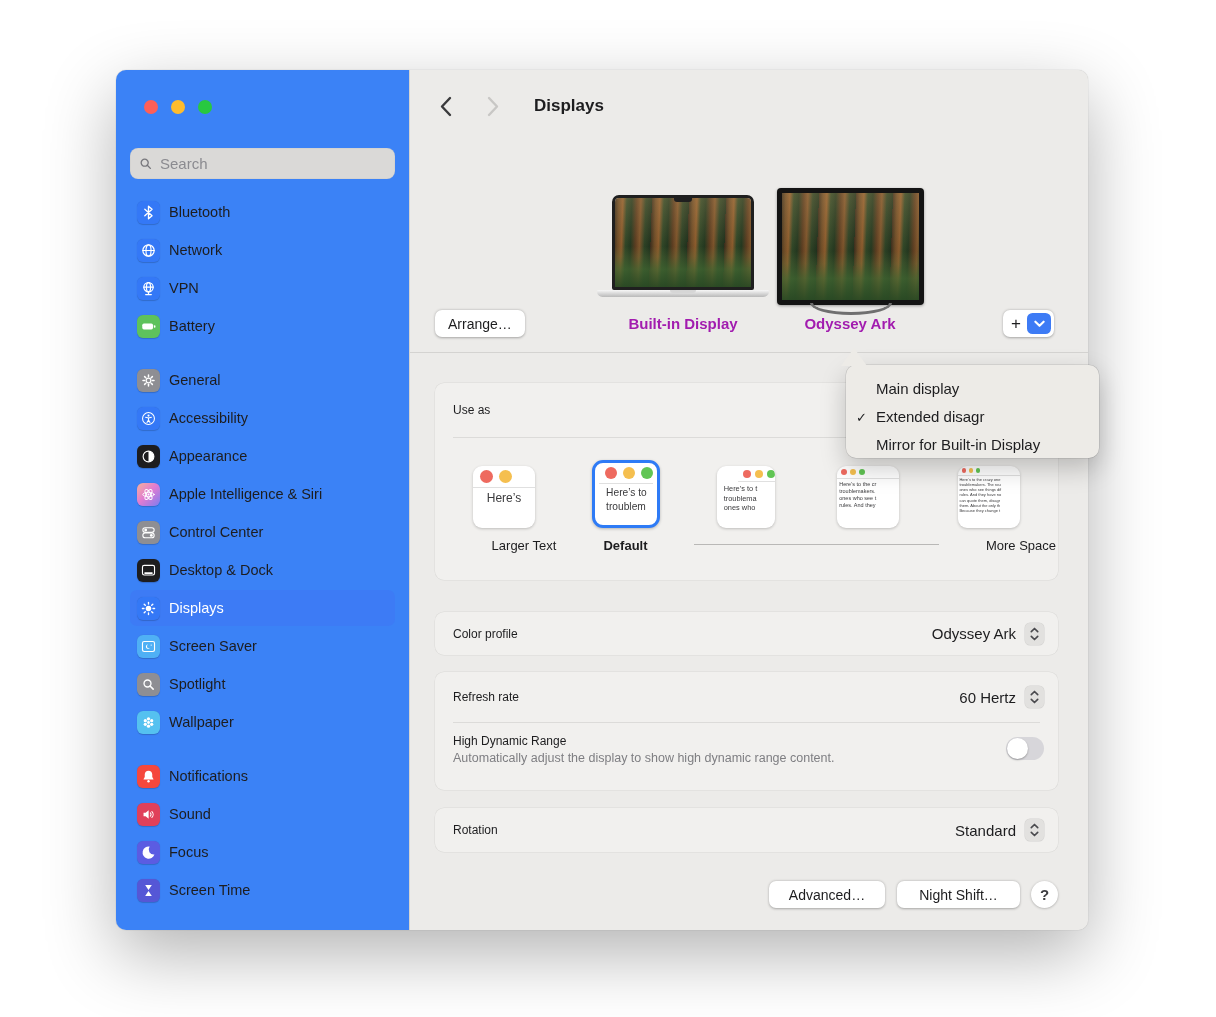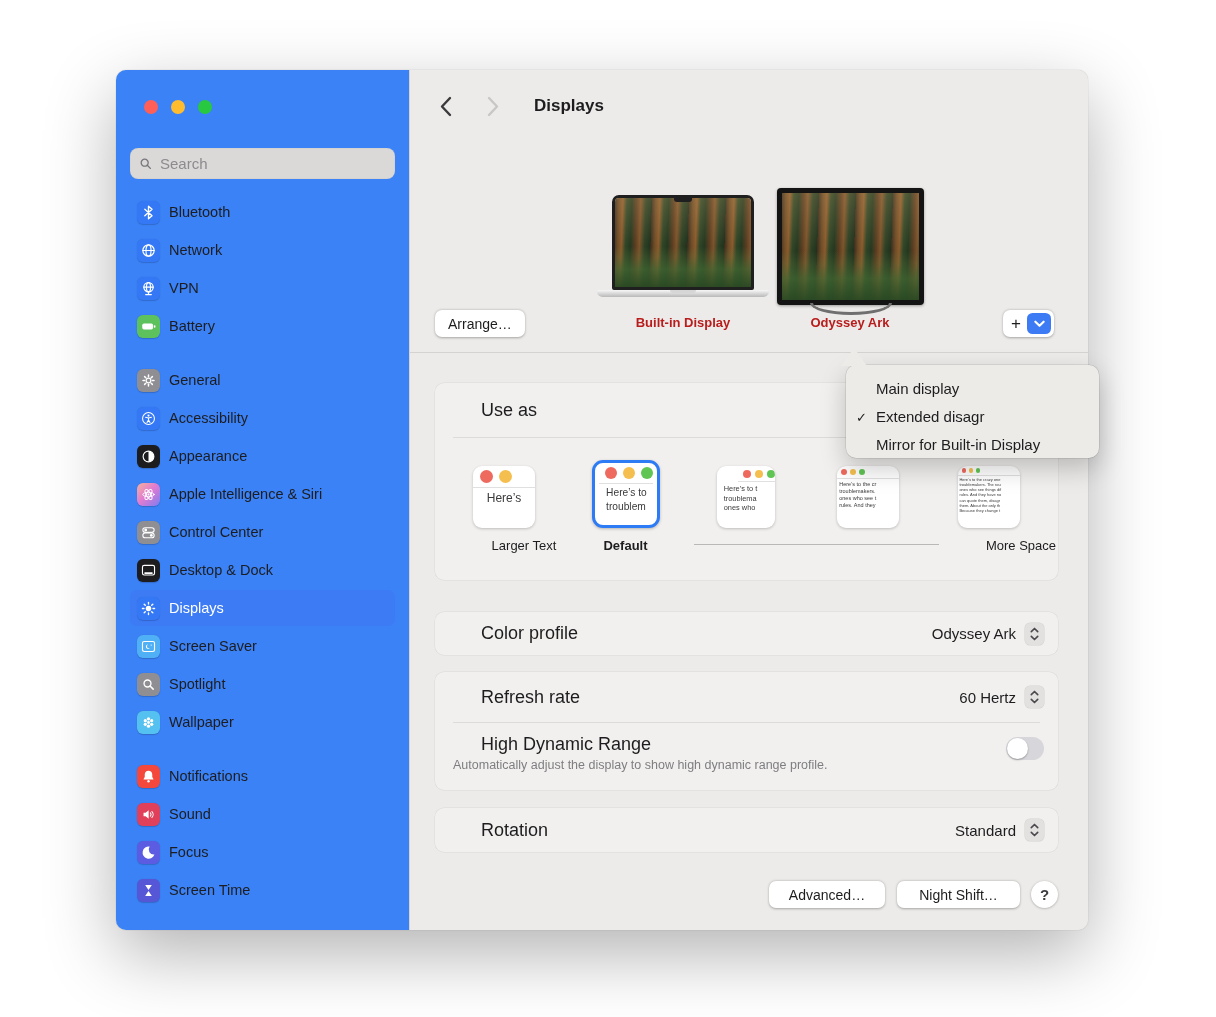--- a/index.html
+++ b/index.html
@@ -43,40 +43,40 @@
   .laptop .screen{width:142px;height:95px;border:3px solid #1f1f1f;border-radius:7px 7px 2px 2px;position:relative;overflow:hidden;}
   .laptop .notch{position:absolute;left:50%;top:0;transform:translateX(-50%);width:18px;height:4px;background:#1f1f1f;border-radius:0 0 3px 3px;}
   .laptop .base{width:172px;height:7px;margin:0 0 0 -15px;background:linear-gradient(#f7f7f7,#b9b9b9);
     border-radius:2px 2px 8px 8px;position:relative;}
   .laptop .base:after{content:"";position:absolute;left:50%;top:0;transform:translateX(-50%);width:26px;height:3px;background:#d6d6d6;border-radius:0 0 4px 4px;}
   .monitor{position:absolute;left:367px;top:118px;width:147px;}
   .monitor .frame{width:147px;height:117px;background:#141414;border-radius:4px;padding:5px;box-shadow:0 1px 3px rgba(0,0,0,.35);}
   .monitor .frame .img{width:100%;height:100%;}
   .monitor .stand{width:82px;height:12px;margin:-2px auto 0;border:3px solid #6f6f6f;border-top:0;
     border-radius:0 0 44px 44px / 0 0 13px 13px;}
-  .disp-label{position:absolute;font-size:13px;font-weight:600;color:#b91c1c;text-align:center;transform:translateX(-50%);}
+  .disp-label{position:absolute;font-size:15px;font-weight:600;color:#a21caf;text-align:center;transform:translateX(-50%);}
   .pill-btn{position:absolute;height:27px;background:#fff;border-radius:7px;box-shadow:0 .5px 2.5px rgba(0,0,0,.3);
     display:flex;align-items:center;justify-content:center;font-size:14px;color:#1D1D1F;padding:0 13px;}
   .add-btn{position:absolute;left:593px;top:240px;width:51px;height:27px;background:#fff;border-radius:7px;
     box-shadow:0 .5px 2.5px rgba(0,0,0,.3);display:flex;align-items:center;}
   .add-plus{flex:1;display:flex;align-items:center;justify-content:center;font-size:17px;color:#1D1D1F;padding-left:2px;}
   .add-chev{width:24px;height:21px;margin-right:3px;background:#3D7BF5;border-radius:5.5px;display:flex;align-items:center;justify-content:center;}
   .hairline{position:absolute;left:0;top:282px;width:100%;height:1px;background:rgba(0,0,0,.10);}
   
   .menu{position:absolute;left:436px;top:295px;width:253px;height:93px;background:#EDEBE7;border-radius:10px;
     box-shadow:0 0 0 .5px rgba(0,0,0,.15),0 10px 26px rgba(0,0,0,.22);z-index:30;padding:4px 0;}
   .menu-arrow{position:absolute;left:431px;top:278px;width:0;height:0;z-index:31;
     border-left:13px solid transparent;border-right:13px solid transparent;border-bottom:18px solid #EDEBE7;}
   .menu-item{height:28px;display:flex;align-items:flex-end;font-size:15px;color:#1D1D1F;padding-left:10px;}
   .menu-item .check{width:20px;font-size:13px;color:#1D1D1F;}
   
   .card{position:absolute;left:25px;width:623px;background:#F1F0EE;border-radius:9px;box-shadow:0 0 0 .5px rgba(0,0,0,.07);}
   .row{display:flex;align-items:center;padding:0 14px 0 18px;}
   .row .grow{flex:1;}
-  .row-label{font-size:18px;color:#1D1D1F;margin-left:28px;}
+  .row-label{font-size:12px;color:#1D1D1F;}
   .row-value{font-size:15px;color:#1D1D1F;margin-right:9px;}
   .stepper{width:19px;height:22px;background:#E2E1DF;border-radius:5px;box-shadow:0 0 0 .5px rgba(0,0,0,.12);
     display:flex;flex-direction:column;align-items:center;justify-content:center;}
   .sep{height:1px;background:rgba(0,0,0,.085);margin:0 18px;}
   .subtle{font-size:12.5px;color:#7E7E82;margin-top:3px;}
   .toggle{width:38px;height:23px;border-radius:11.5px;background:#D7D6DA;position:relative;}
   .toggle .knob{position:absolute;left:1px;top:1px;width:21px;height:21px;border-radius:50%;background:#fff;
     box-shadow:0 1px 2px rgba(0,0,0,.3);}
   
   #useAsCard{top:313px;height:197px;}
@@ -494,21 +494,21 @@
           <svg width="11" height="16" viewBox="0 0 12 16">
               <path d="M2.5 5.5 L6 2 L9.5 5.5" fill="none" stroke="#4a4a4e" stroke-width="1.8" stroke-linecap="round" stroke-linejoin="round"></path>
               <path d="M2.5 10.5 L6 14 L9.5 10.5" fill="none" stroke="#4a4a4e" stroke-width="1.8" stroke-linecap="round" stroke-linejoin="round"></path>
             </svg>
         </span>
       </div>
       <div class="sep"></div>
       <div class="row" style="height:66px;align-items:flex-start;padding-top:11px">
         <span>
           <div class="row-label">High Dynamic Range</div>
-          <div class="subtle">Automatically adjust the display to show high dynamic range profile.</div>
+          <div class="subtle">Automatically adjust the display to show high dynamic range content.</div>
         </span>
         <span class="grow"></span>
         <span class="toggle" style="margin-top:3px">
             <span class="knob"></span>
           </span>
       </div>
     </div>
 
     <div class="card" style="top:738px;height:44px">
       <div class="row" style="height:44px">

